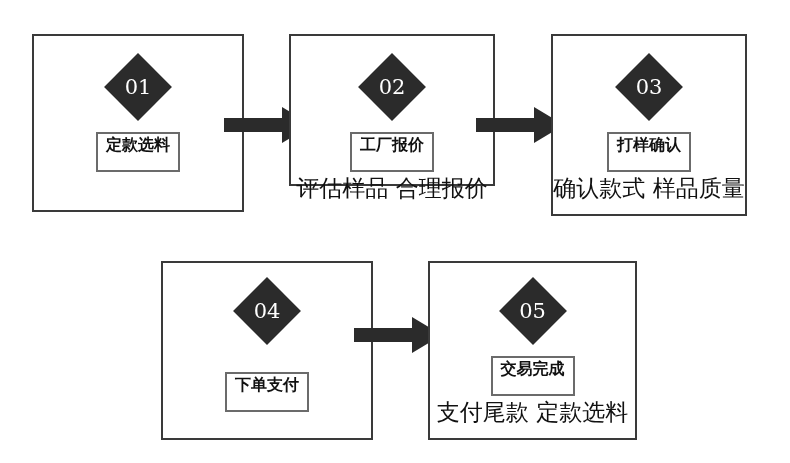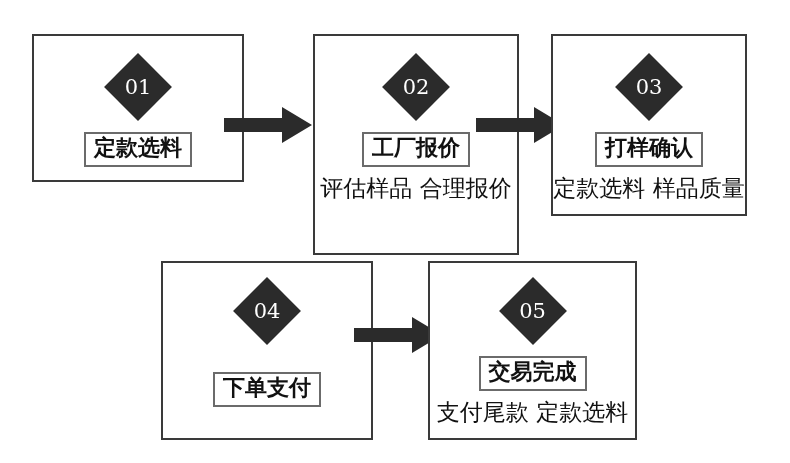--- a/index.html
+++ b/index.html
@@ -62,22 +62,22 @@
   .title-wrap {
     position: absolute;
     left: 0;
     width: 100%;
     display: flex;
     justify-content: center;
   }
   .title-label {
     box-sizing: border-box;
     border: 2px solid #6b6b6b;
-    padding: 2px 8px 4px 8px;
-    font-size: 22px;
+    padding: 2px 8px 16px 8px;
+    font-size: 16px;
     font-weight: 700;
     color: #111111;
     line-height: 1.12;
     white-space: nowrap;
   }
 
   
   .subtitle {
     position: absolute;
     left: 0;
@@ -95,37 +95,37 @@
     position: absolute;
     height: 36px;
   }
   .arrow svg { display: block; width: 100%; height: 100%; }
 </style>
 </head>
 <body>
 
 <div id="canvas">
 
-  <div class="step-box" style="left:32px; top:34px; width:212px; height:148px;">
+  <div class="step-box" style="left:32px; top:34px; width:212px; height:178px;">
     <div class="badge" style="top:20px;">
       <div class="diamond"></div>
       <div class="num">01</div>
     </div>
     <div class="title-wrap" style="top:96px;">
       <div class="title-label">定款选料</div>
     </div>
   </div>
 
   <div class="arrow" style="left:224px; top:107px; width:88px;">
     <svg viewBox="0 0 88 36" preserveAspectRatio="none" aria-hidden="true">
       <path d="M0,11 L58,11 L58,0 L88,18 L58,36 L58,25 L0,25 Z" fill="#2b2b2b"></path>
     </svg>
   </div>
 
-  <div class="step-box" style="left:289px; top:34px; width:206px; height:221px;margin-left:24px;">
+  <div class="step-box" style="left:289px; top:34px; width:206px; height:152px;">
     <div class="badge" style="top:20px;">
       <div class="diamond"></div>
       <div class="num">02</div>
     </div>
     <div class="title-wrap" style="top:96px;">
       <div class="title-label">工厂报价</div>
     </div>
     <div class="subtitle" style="top:140px;">评估样品 合理报价</div>
   </div>
 
@@ -136,21 +136,21 @@
   </div>
 
   <div class="step-box" style="left:551px; top:34px; width:196px; height:182px;">
     <div class="badge" style="top:20px;">
       <div class="diamond"></div>
       <div class="num">03</div>
     </div>
     <div class="title-wrap" style="top:96px;border-radius:9px;">
       <div class="title-label">打样确认</div>
     </div>
-    <div class="subtitle" style="top:140px;">定款选料 样品质量</div>
+    <div class="subtitle" style="top:140px;">确认款式 样品质量</div>
   </div>
 
   <div class="step-box" style="left:161px; top:261px; width:212px; height:179px;">
     <div class="badge" style="top:17px;">
       <div class="diamond"></div>
       <div class="num">04</div>
     </div>
     <div class="title-wrap" style="top:93px;margin-top:16px;">
       <div class="title-label">下单支付</div>
     </div>

